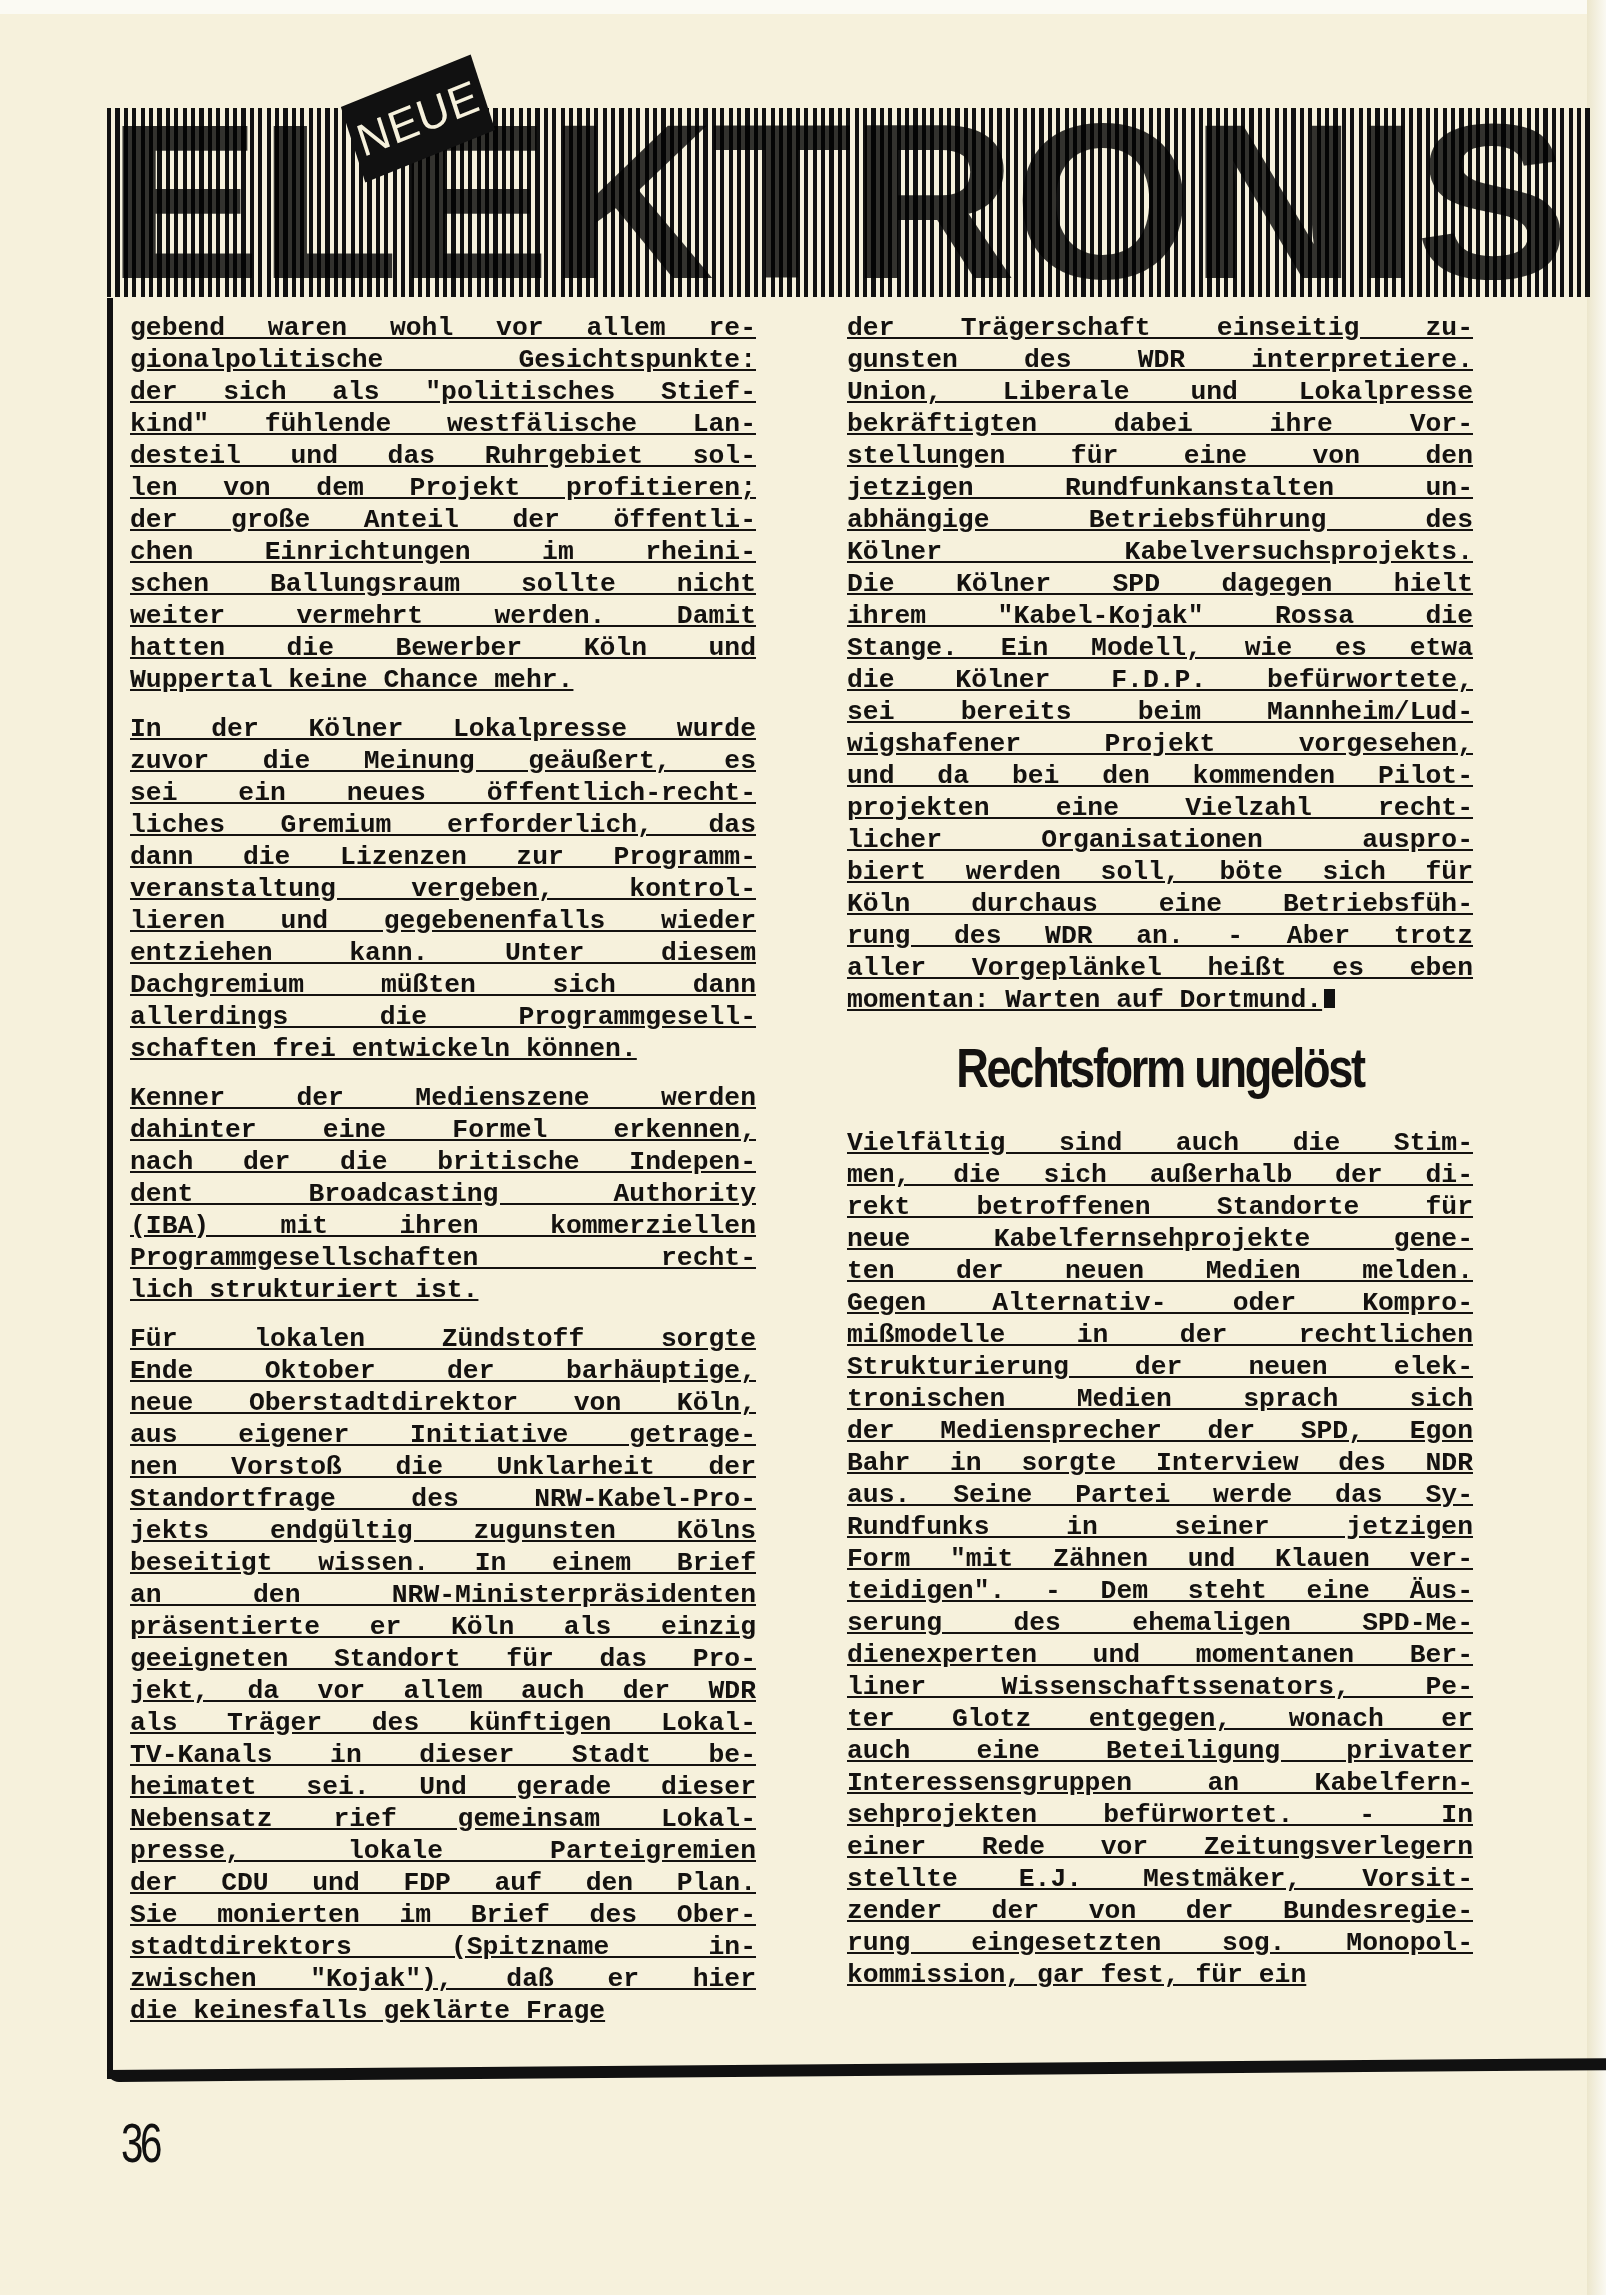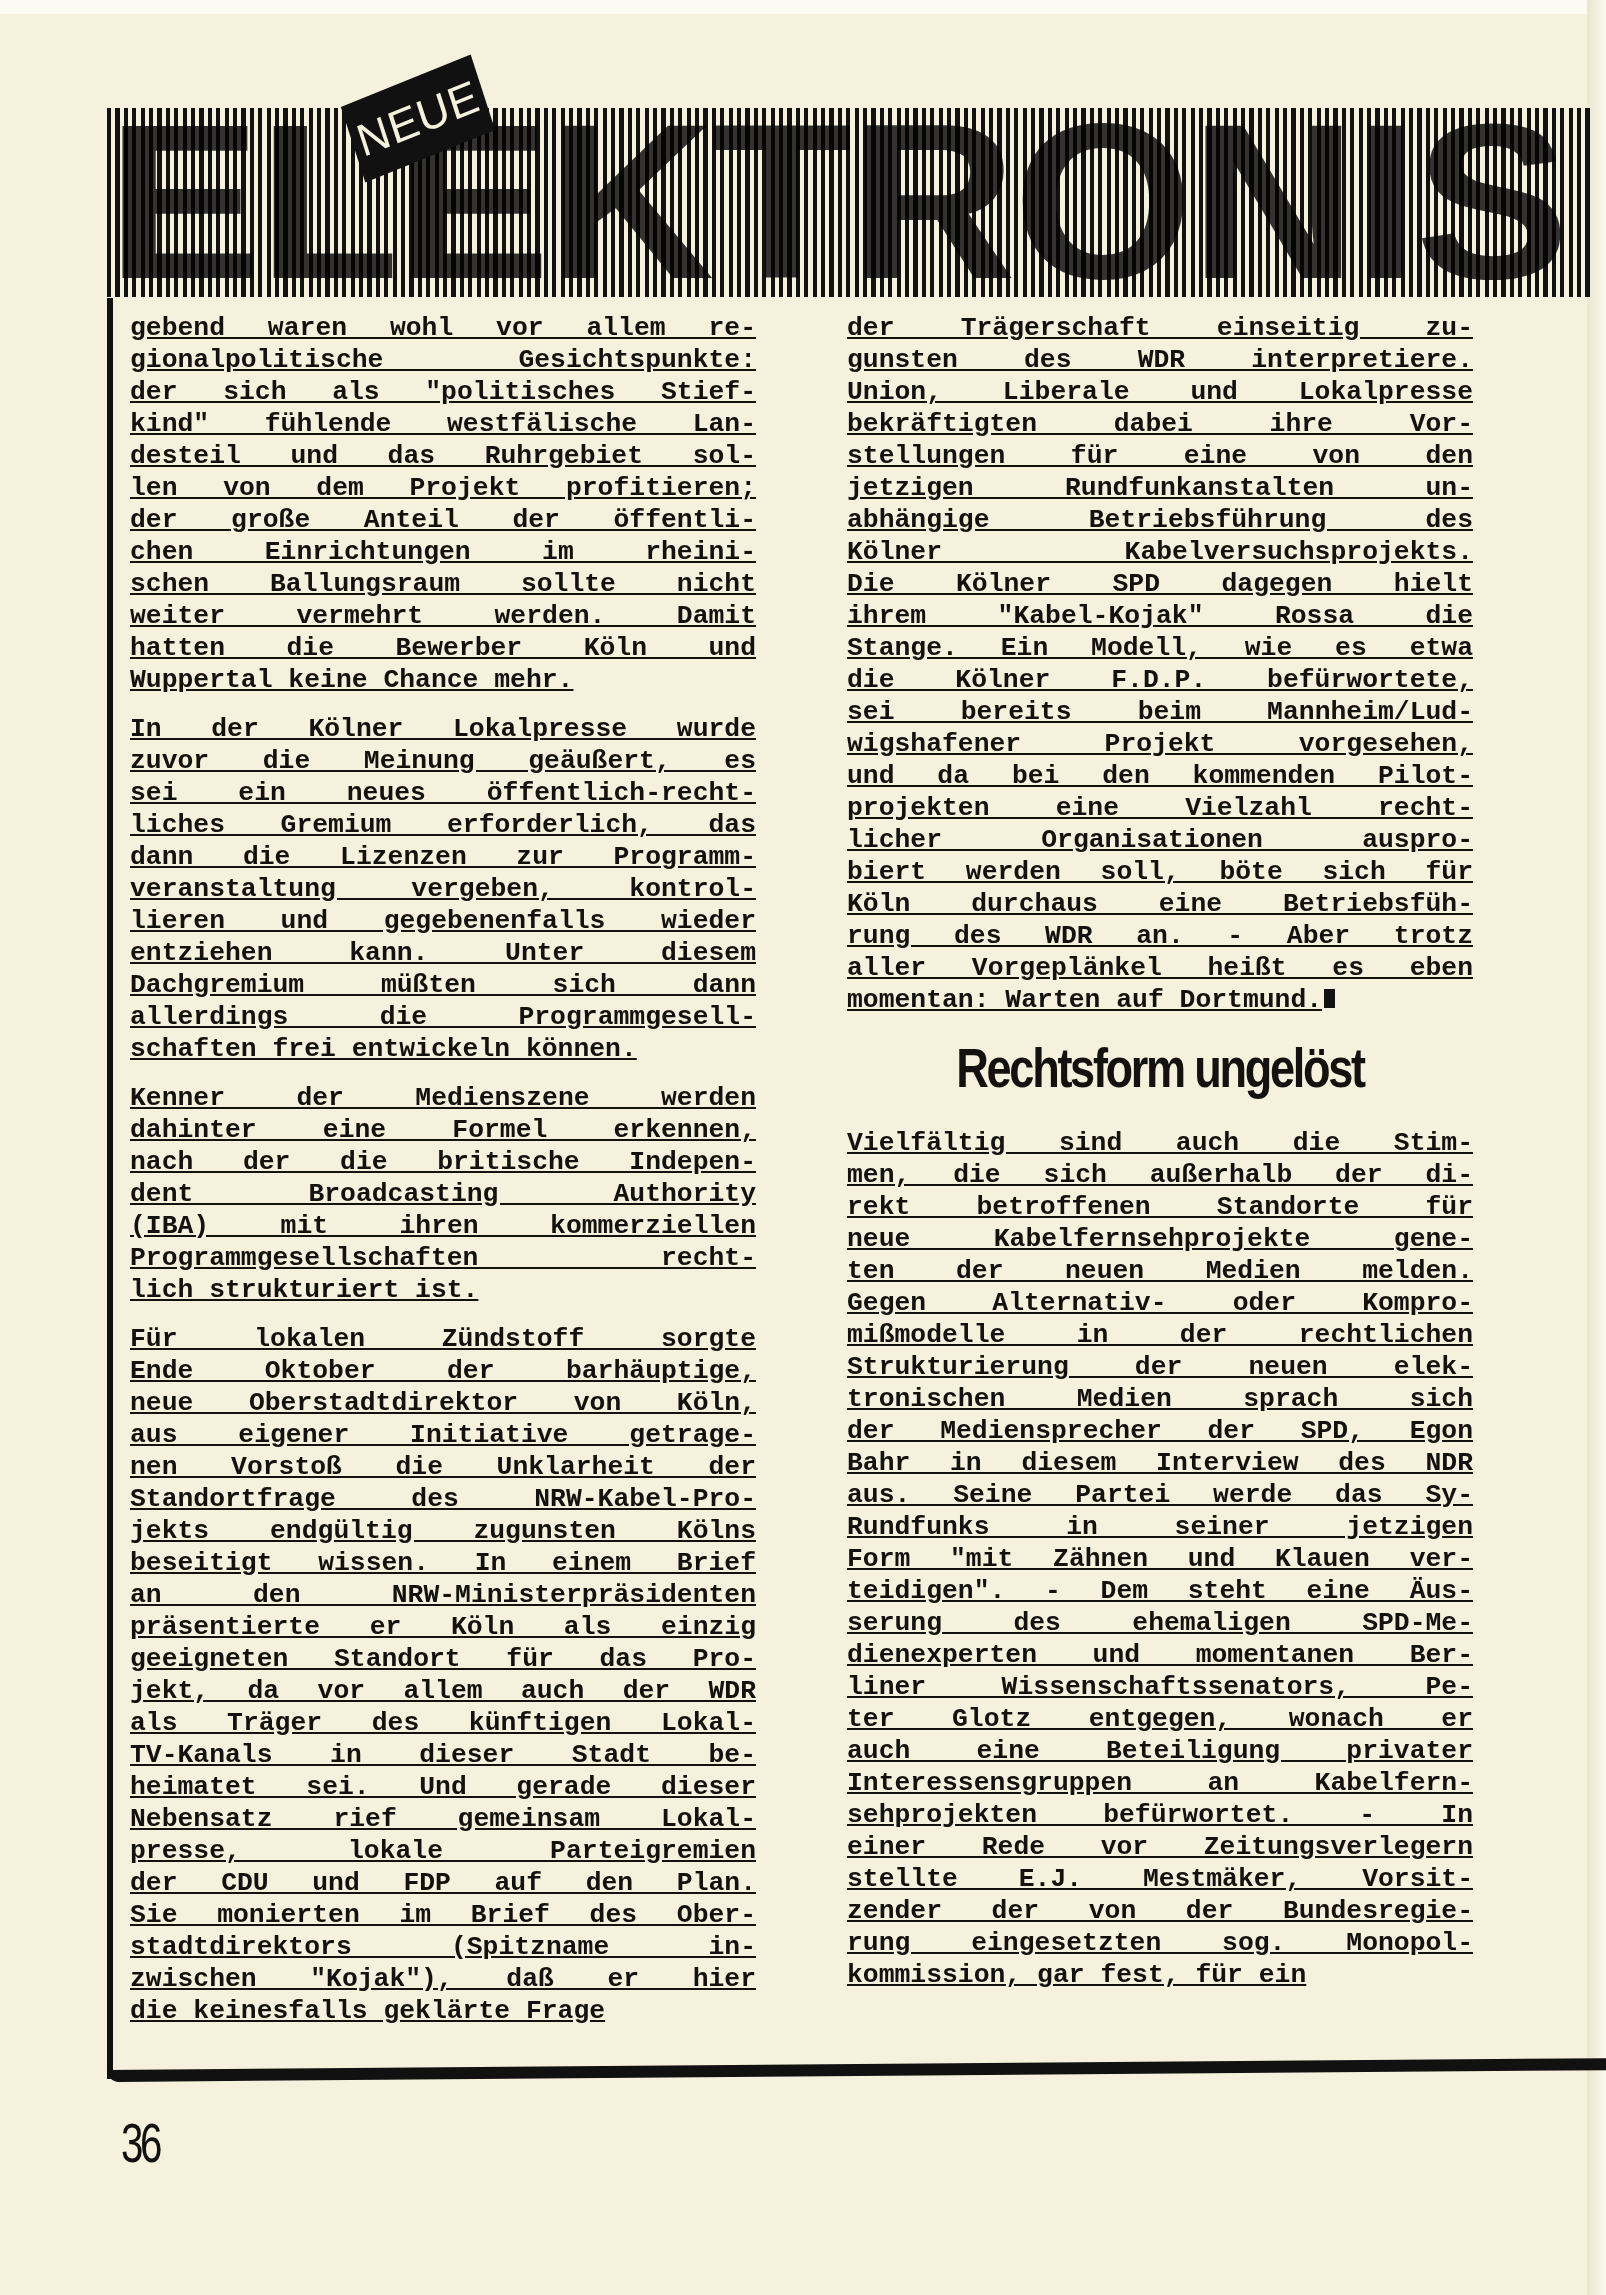--- a/index.html
+++ b/index.html
@@ -188,21 +188,21 @@
         <span class="line">Vielfältig sind auch die Stim-</span>
         <span class="line">men, die sich außerhalb der di-</span>
         <span class="line">rekt betroffenen Standorte für</span>
         <span class="line">neue Kabelfernsehprojekte gene-</span>
         <span class="line">ten der neuen Medien melden.</span>
         <span class="line">Gegen Alternativ- oder Kompro-</span>
         <span class="line">mißmodelle in der rechtlichen</span>
         <span class="line">Strukturierung der neuen elek-</span>
         <span class="line">tronischen Medien sprach sich</span>
         <span class="line">der Mediensprecher der SPD, Egon</span>
-        <span class="line">Bahr in diesem Interview des NDR</span>
+        <span class="line">Bahr in sorgte Interview des NDR</span>
         <span class="line">aus. Seine Partei werde das Sy-</span>
         <span class="line">Rundfunks in seiner jetzigen</span>
         <span class="line">Form "mit Zähnen und Klauen ver-</span>
         <span class="line">teidigen". - Dem steht eine Äus-</span>
         <span class="line">serung des ehemaligen SPD-Me-</span>
         <span class="line">dienexperten und momentanen Ber-</span>
         <span class="line">liner Wissenschaftssenators, Pe-</span>
         <span class="line">ter Glotz entgegen, wonach er</span>
         <span class="line">auch eine Beteiligung privater</span>
         <span class="line">Interessensgruppen an Kabelfern-</span>

